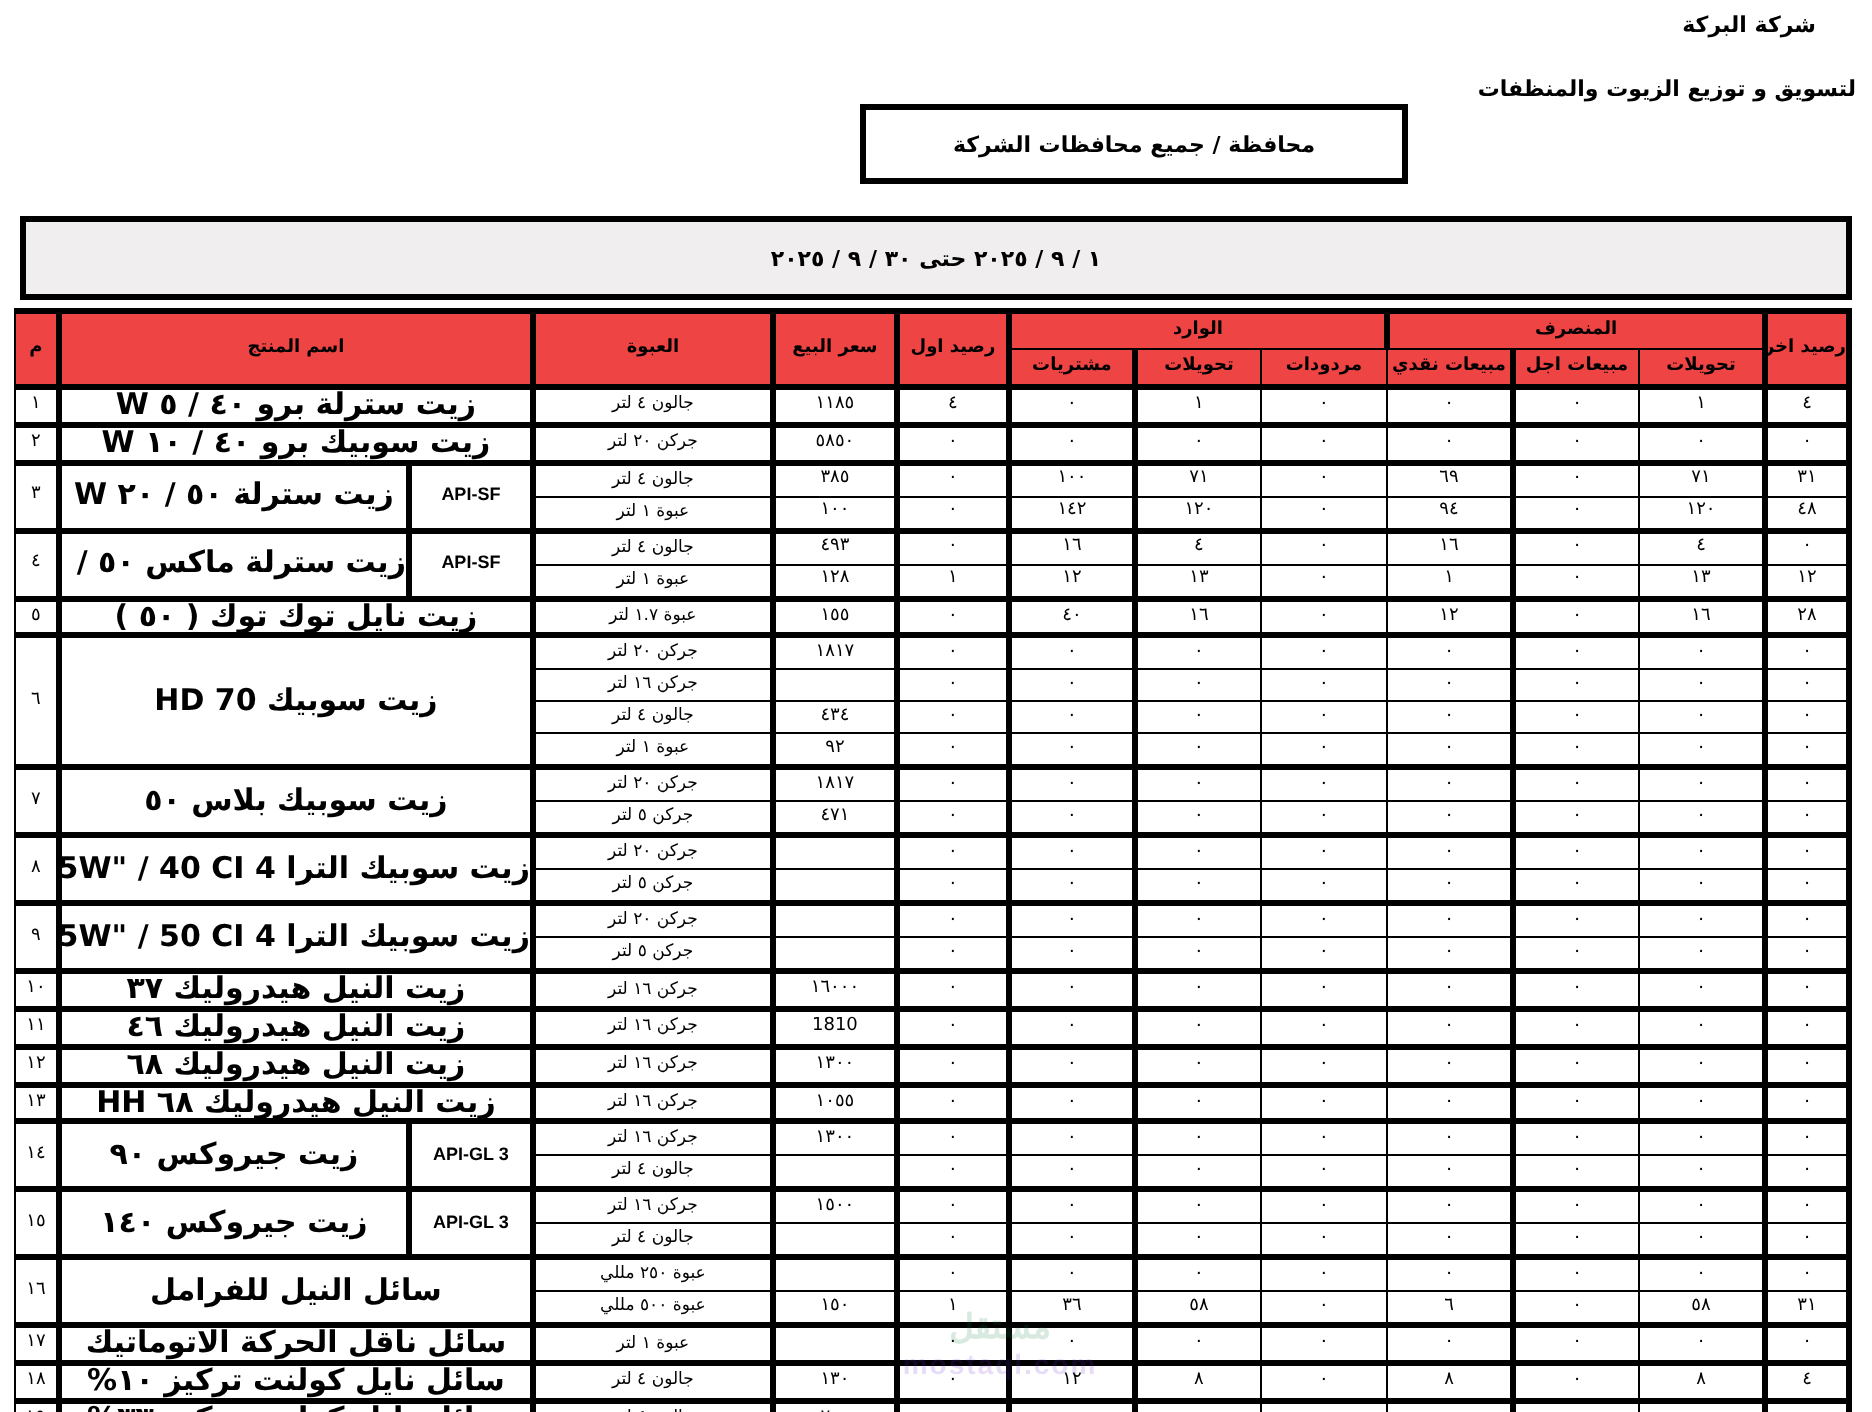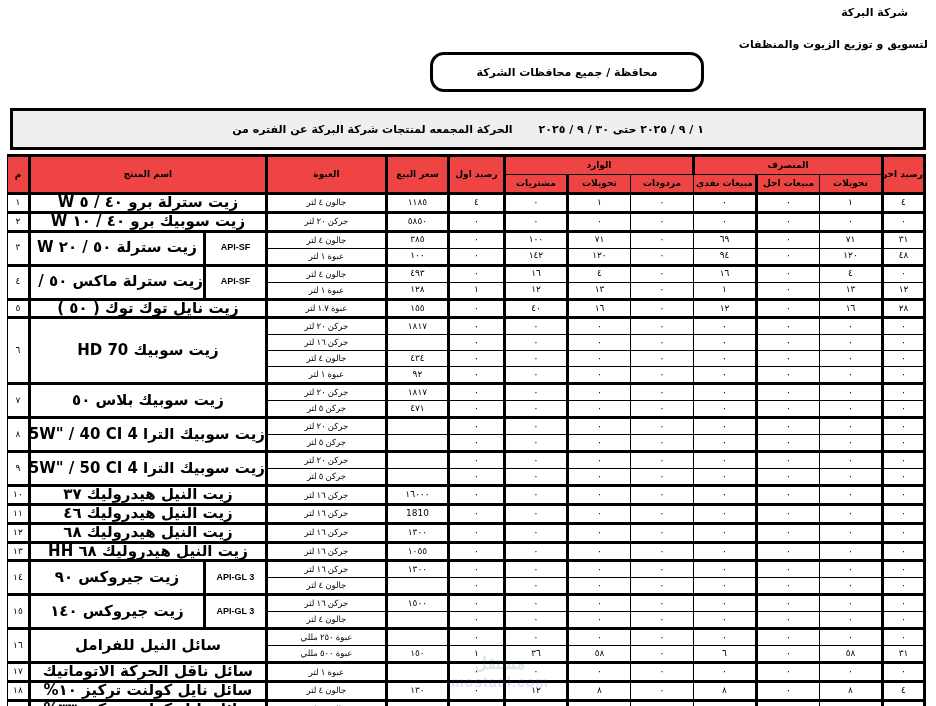--- a/index.html
+++ b/index.html
@@ -45,21 +45,20 @@
     display: flex;
     align-items: center;
     justify-content: center;
     text-align: center;
   }
   .head-box.governorate {
     top: 52px;
     right: 232px;
     width: 268px;
     height: 34px;
-    border-radius: 14px;
   }
   .head-box.center {
     top: 52px;
     right: 620px;
     width: 182px;
     height: 32px;
   }
 
   
   .title-strip {
@@ -108,21 +107,21 @@
   .bb { border-bottom: 3px solid #000 !important; }
 
   thead tr.grp th { height: 17px; }
   thead tr.sub th { height: 17px; }
 
   td.num { font-size: 9px; }
   td.prod {
     font-size: 15px;
     font-weight: bold;
   }
-  td.pack { font-size: 8.5px; font-family: Liberation Serif, serif; }
+  td.pack { font-size: 8.5px; }
   td.spec {
     font-size: 9px;
     font-weight: bold;
     font-family: "Liberation Sans", sans-serif;
   }
   td.idx { font-size: 9px; }
   td.price { font-size: 9px; }
 
   
   .watermark {
@@ -160,21 +159,20 @@
   <div class="company-sub">لتسويق و توزيع الزيوت والمنظفات</div>
 
   <div class="head-box governorate">
     <span>محافظة  / جميع محافظات الشركة</span>
   </div>
 
 </div>
 
 <div class="title-strip">
   <span class="t-range">١ / ٩ / ٢٠٢٥ حتى ٣٠ / ٩ / ٢٠٢٥</span>
-  <span class="t-main">الحركة المجمعه لمنتجات شركة البركة عن الفتره   من</span>
 </div>
 
 <table class="report">
   <colgroup>
     <col style="width:42px">
     <col style="width:63px">
     <col style="width:63px">
     <col style="width:63px">
     <col style="width:63px">
     <col style="width:63px">

